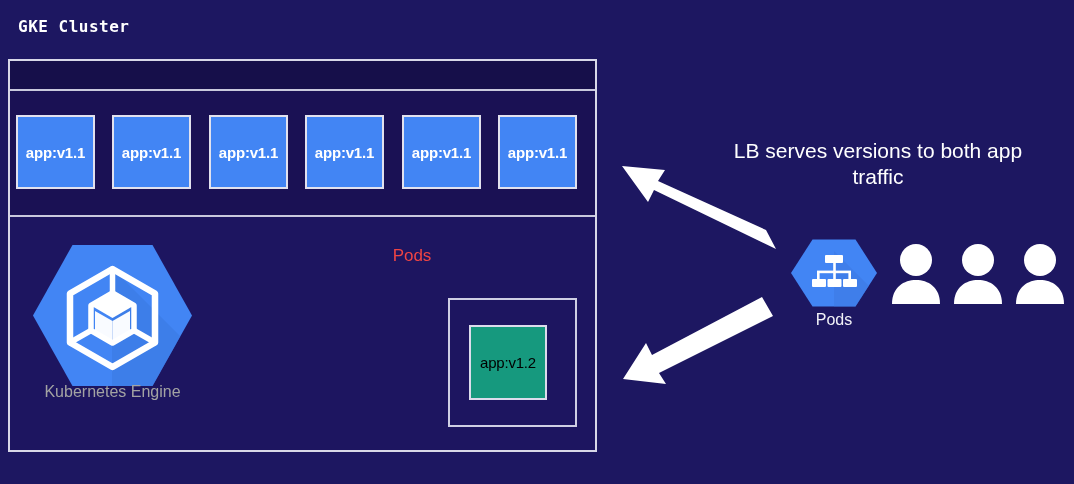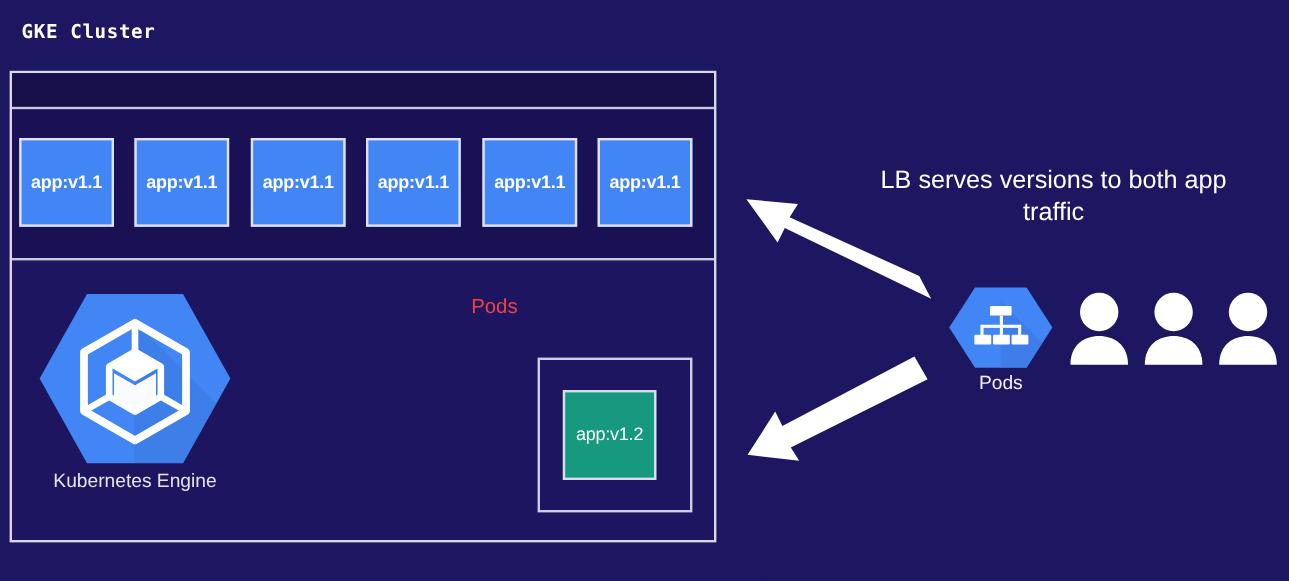--- a/index.html
+++ b/index.html
@@ -123,43 +123,43 @@
     left: 469px;
     top: 325px;
     width: 78px;
     height: 75px;
     background: #16997e;
     border: 2px solid #dcdcec;
     box-sizing: border-box;
     display: flex;
     align-items: center;
     justify-content: center;
-    color: #ffffff;
+    color: #000000;
     font-size: 15px;
     letter-spacing: -0.2px;
     white-space: nowrap;
   }
 
   
   #gke-logo-wrap {
     position: absolute;
     left: 30px;
     top: 243px;
     width: 165px;
     height: 178px;
   }
   #gke-logo-svg { display: block; }
   #gke-logo-label {
     position: absolute;
     left: 0;
-    top: 150px;
+    top: 140px;
     width: 165px;
     text-align: center;
     font-size: 16px;
-    color: #e5e5e5;
+    color: #a3a3a3;
     white-space: nowrap;
   }
 
   
   #arrows-svg {
     position: absolute;
     left: 0; top: 0;
     width: 1074px; height: 484px;
     pointer-events: none;
   }

